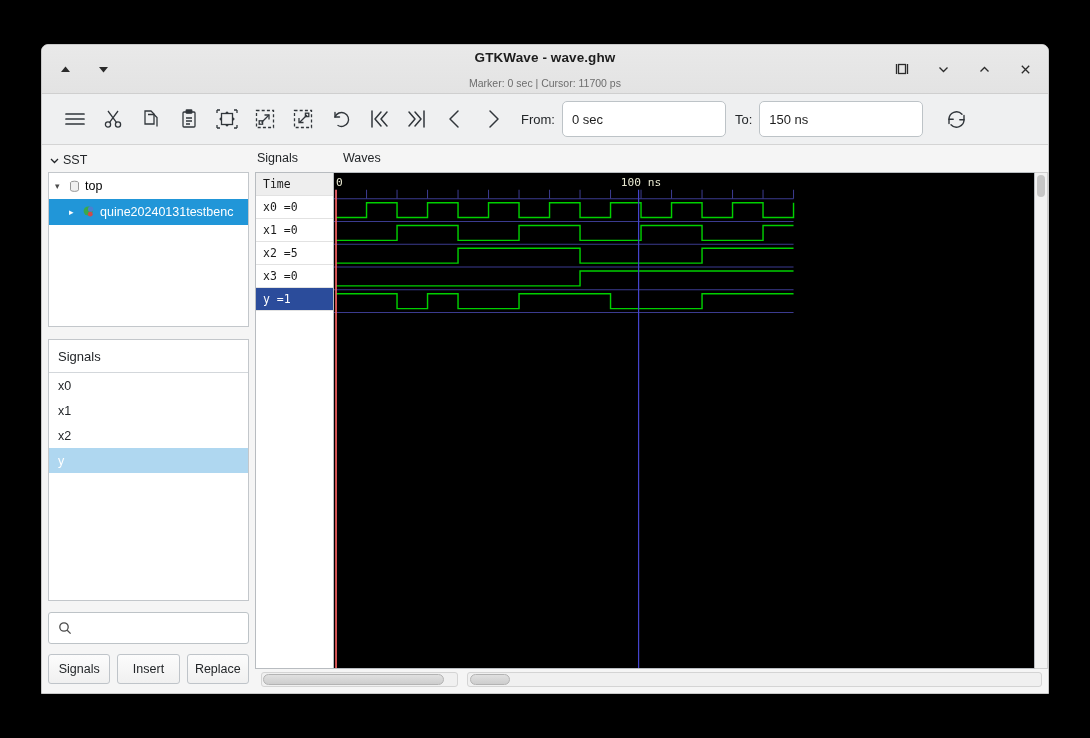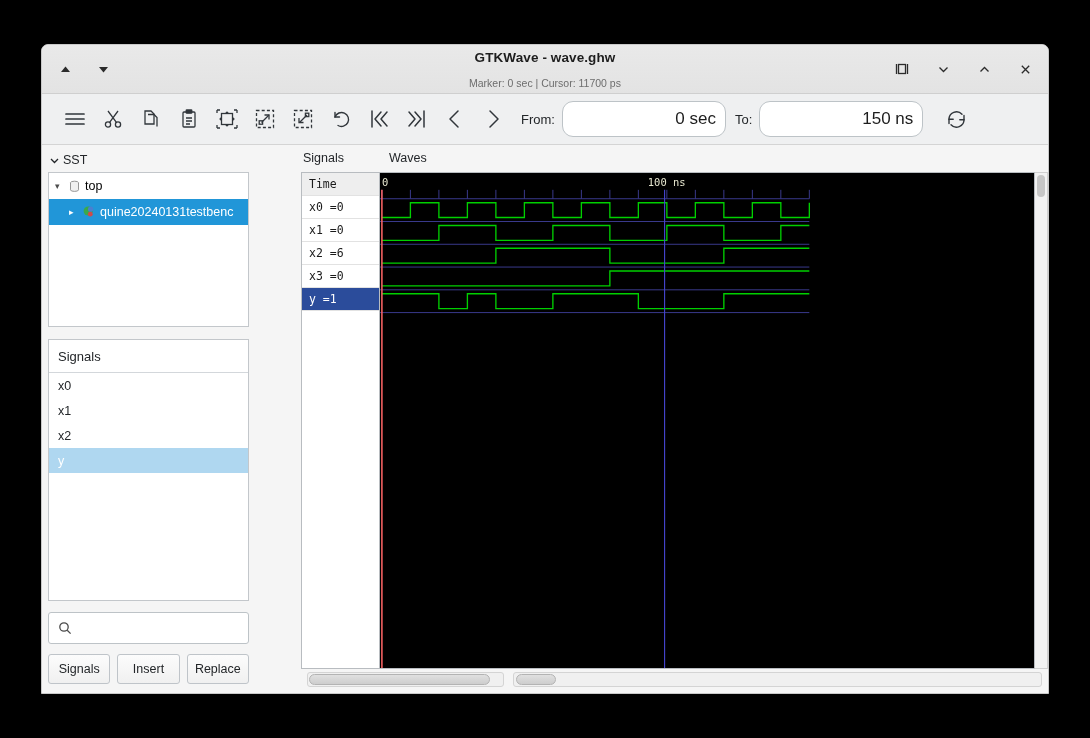--- a/index.html
+++ b/index.html
@@ -77,35 +77,34 @@
   .range-label {
     font-size: 13px; color: #232629;
     margin: 0 7px 0 9px;
     white-space: nowrap;
     text-align: center;
   }
   .range-input {
     height: 36px;
     background: #ffffff;
     border: 1px solid #bdc3c7;
-    border-radius: 11px;
+    border-radius: 5px;
     display: flex; align-items: center;
     padding: 0 9px;
-    font-size: 17px; color: #1d1d1d; justify-content: flex-end;
+    font-size: 13px; color: #1d1d1d;
   }
   #from-input { width: 164px; }
   #to-input { width: 164px; }
 
   
   #body {
     flex: 1;
     display: flex;
     background: #f5f5f5;
     min-height: 0;
-    gap: 46px;
   }
 
   
   #leftpane {
     width: 213px;
     flex: none;
     display: flex; flex-direction: column;
     padding: 6px 6px 0 6px;
     background: #f5f5f5;
   }
@@ -522,21 +521,21 @@
         <div id="hdr-signals">Signals</div>
         <div id="hdr-waves">Waves</div>
       </div>
 
       <div id="wave-area">
 
         <div id="names-col">
           <div class="name-row time-row">Time</div>
           <div class="name-row">x0 =0</div>
           <div class="name-row">x1 =0</div>
-          <div class="name-row">x2 =6</div>
+          <div class="name-row">x2 =5</div>
           <div class="name-row">x3 =0</div>
           <div class="name-row selected"> y =1</div>
           <div id="names-filler"></div>
         </div>
 
         <div id="waves-col">
           <svg id="wave-svg" viewBox="0 0 687 500" preserveAspectRatio="none">
             <g id="wave-gfx">
                 <line x1="2" y1="17" x2="2" y2="26" stroke="#3b3b8f" stroke-width="1"></line>
                 <line x1="31.93333333333333" y1="17" x2="31.93333333333333" y2="26" stroke="#3b3b8f" stroke-width="1"></line>

